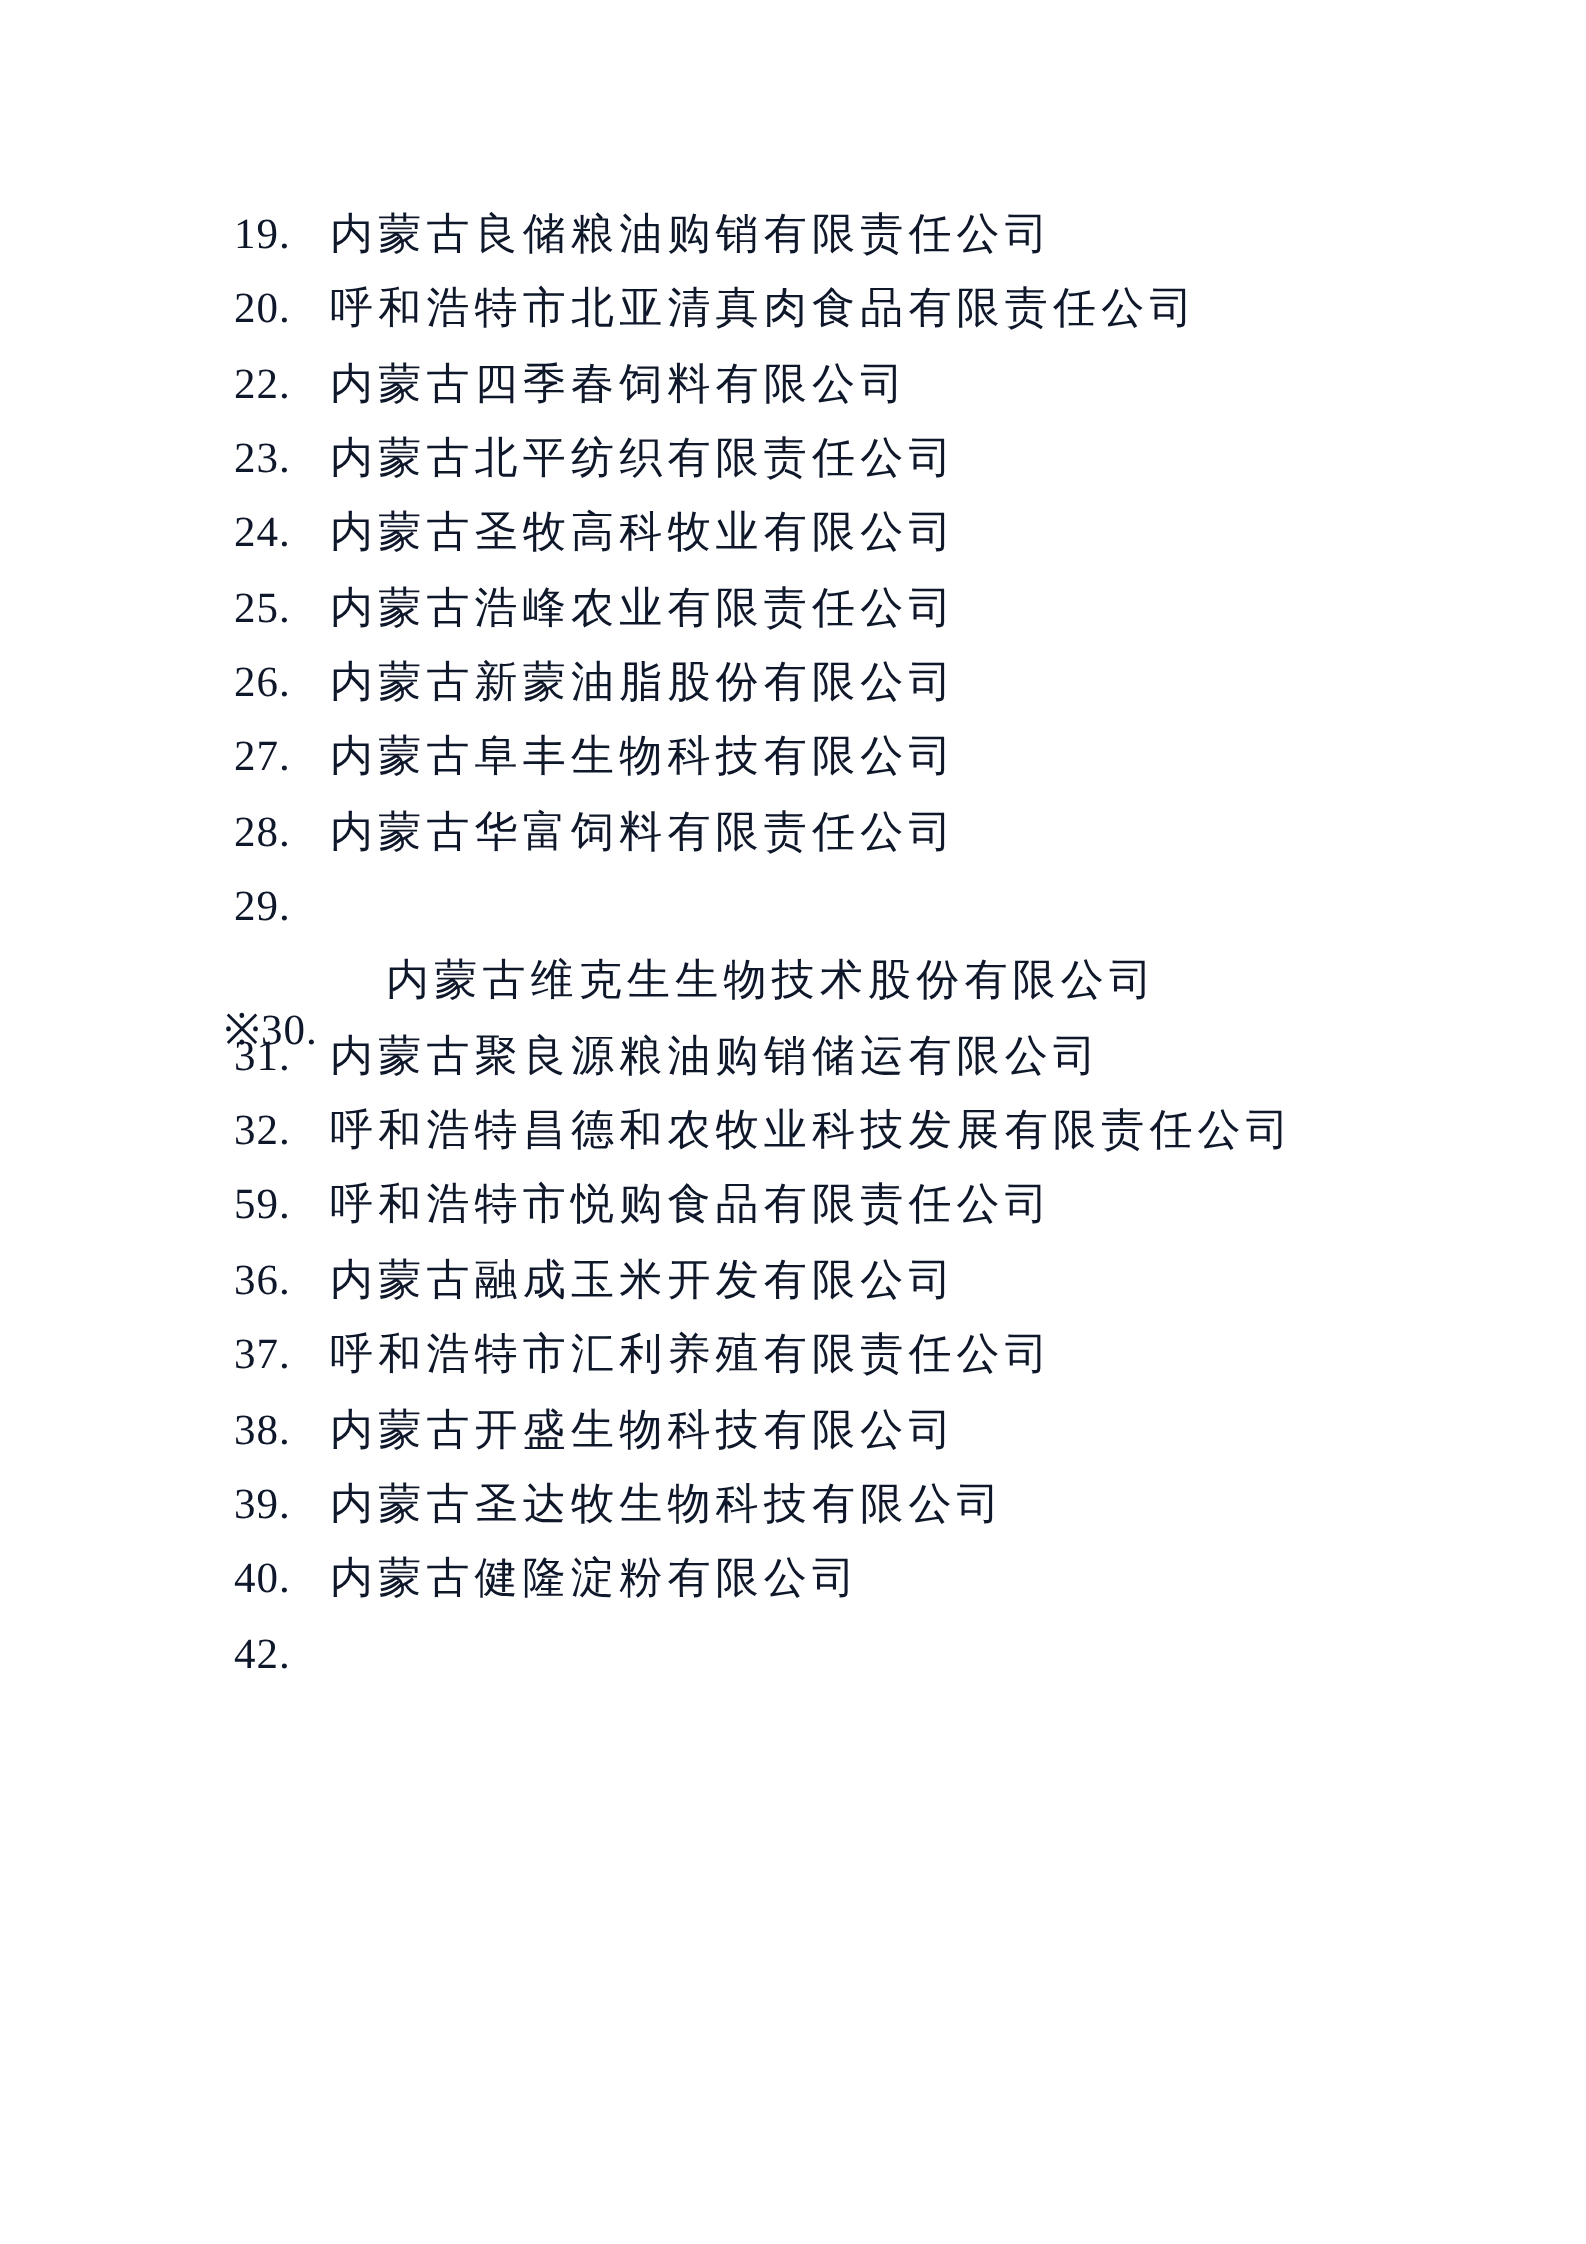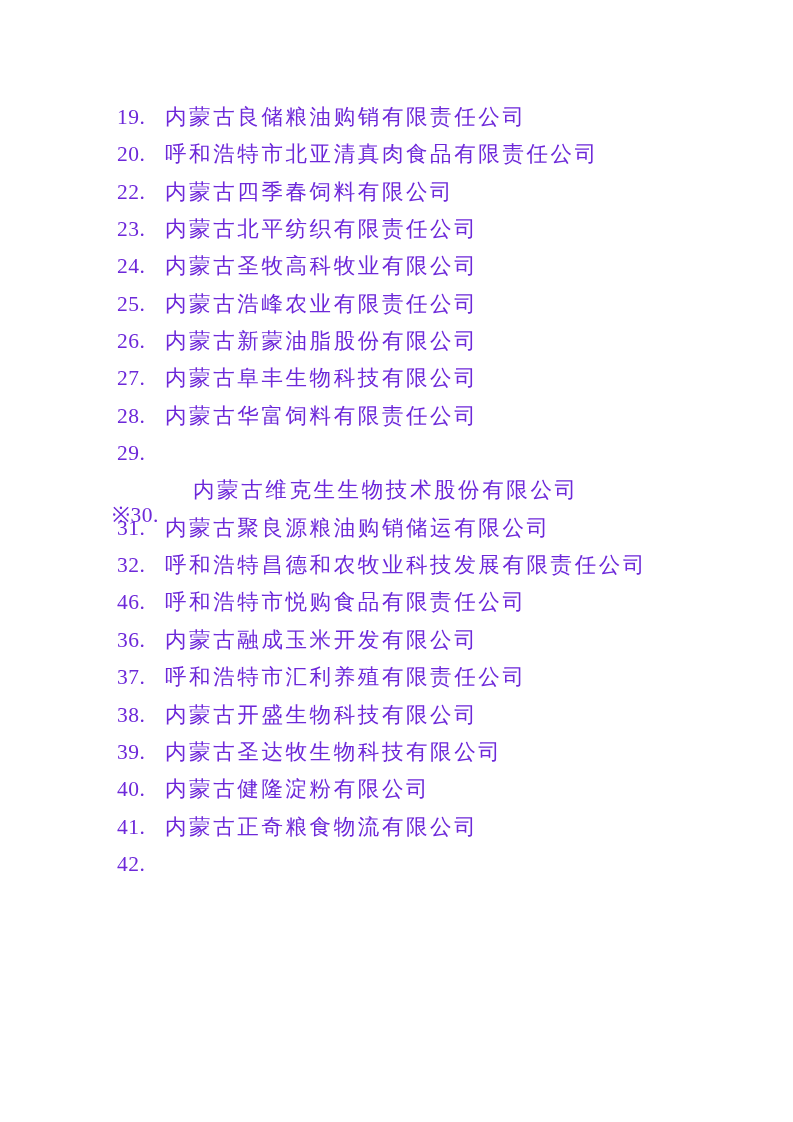--- a/index.html
+++ b/index.html
@@ -43,21 +43,21 @@
     left: 165px;
     top: 0;
     letter-spacing: 2.6px;
   }
   .row.starred .marker { left: 112px; margin-top: 25px; }
   .row.starred .name   { left: 193px; }
 </style>
 </head>
 <body>
 
-<div class="page" style="background: rgb(255, 255, 255); color: #6d28d9;">
+<div class="page" style="background: rgb(255, 255, 255); color: #0f172a;">
   <ol class="company-list" id="company-list">
       <li class="row">
         <span class="marker">19.</span>
         <span class="name">内蒙古良储粮油购销有限责任公司</span>
       </li>
       <li class="row">
         <span class="marker">20.</span>
         <span class="name">呼和浩特市北亚清真肉食品有限责任公司</span>
       </li>
       <li class="row">
@@ -97,21 +97,21 @@
       </li>
       <li class="row">
         <span class="marker">31.</span>
         <span class="name">内蒙古聚良源粮油购销储运有限公司</span>
       </li>
       <li class="row">
         <span class="marker">32.</span>
         <span class="name">呼和浩特昌德和农牧业科技发展有限责任公司</span>
       </li>
       <li class="row">
-        <span class="marker">46.</span>
+        <span class="marker">59.</span>
         <span class="name">呼和浩特市悦购食品有限责任公司</span>
       </li>
       <li class="row">
         <span class="marker">36.</span>
         <span class="name">内蒙古融成玉米开发有限公司</span>
       </li>
       <li class="row">
         <span class="marker">37.</span>
         <span class="name">呼和浩特市汇利养殖有限责任公司</span>
       </li>
@@ -121,20 +121,16 @@
       </li>
       <li class="row">
         <span class="marker">39.</span>
         <span class="name">内蒙古圣达牧生物科技有限公司</span>
       </li>
       <li class="row">
         <span class="marker">40.</span>
         <span class="name">内蒙古健隆淀粉有限公司</span>
       </li>
       <li class="row">
-        <span class="marker">41.</span>
-        <span class="name">内蒙古正奇粮食物流有限公司</span>
-      </li>
-      <li class="row">
         <span class="marker">42.</span>
       </li>
     </ol>
 </div>
 
 </body></html>

